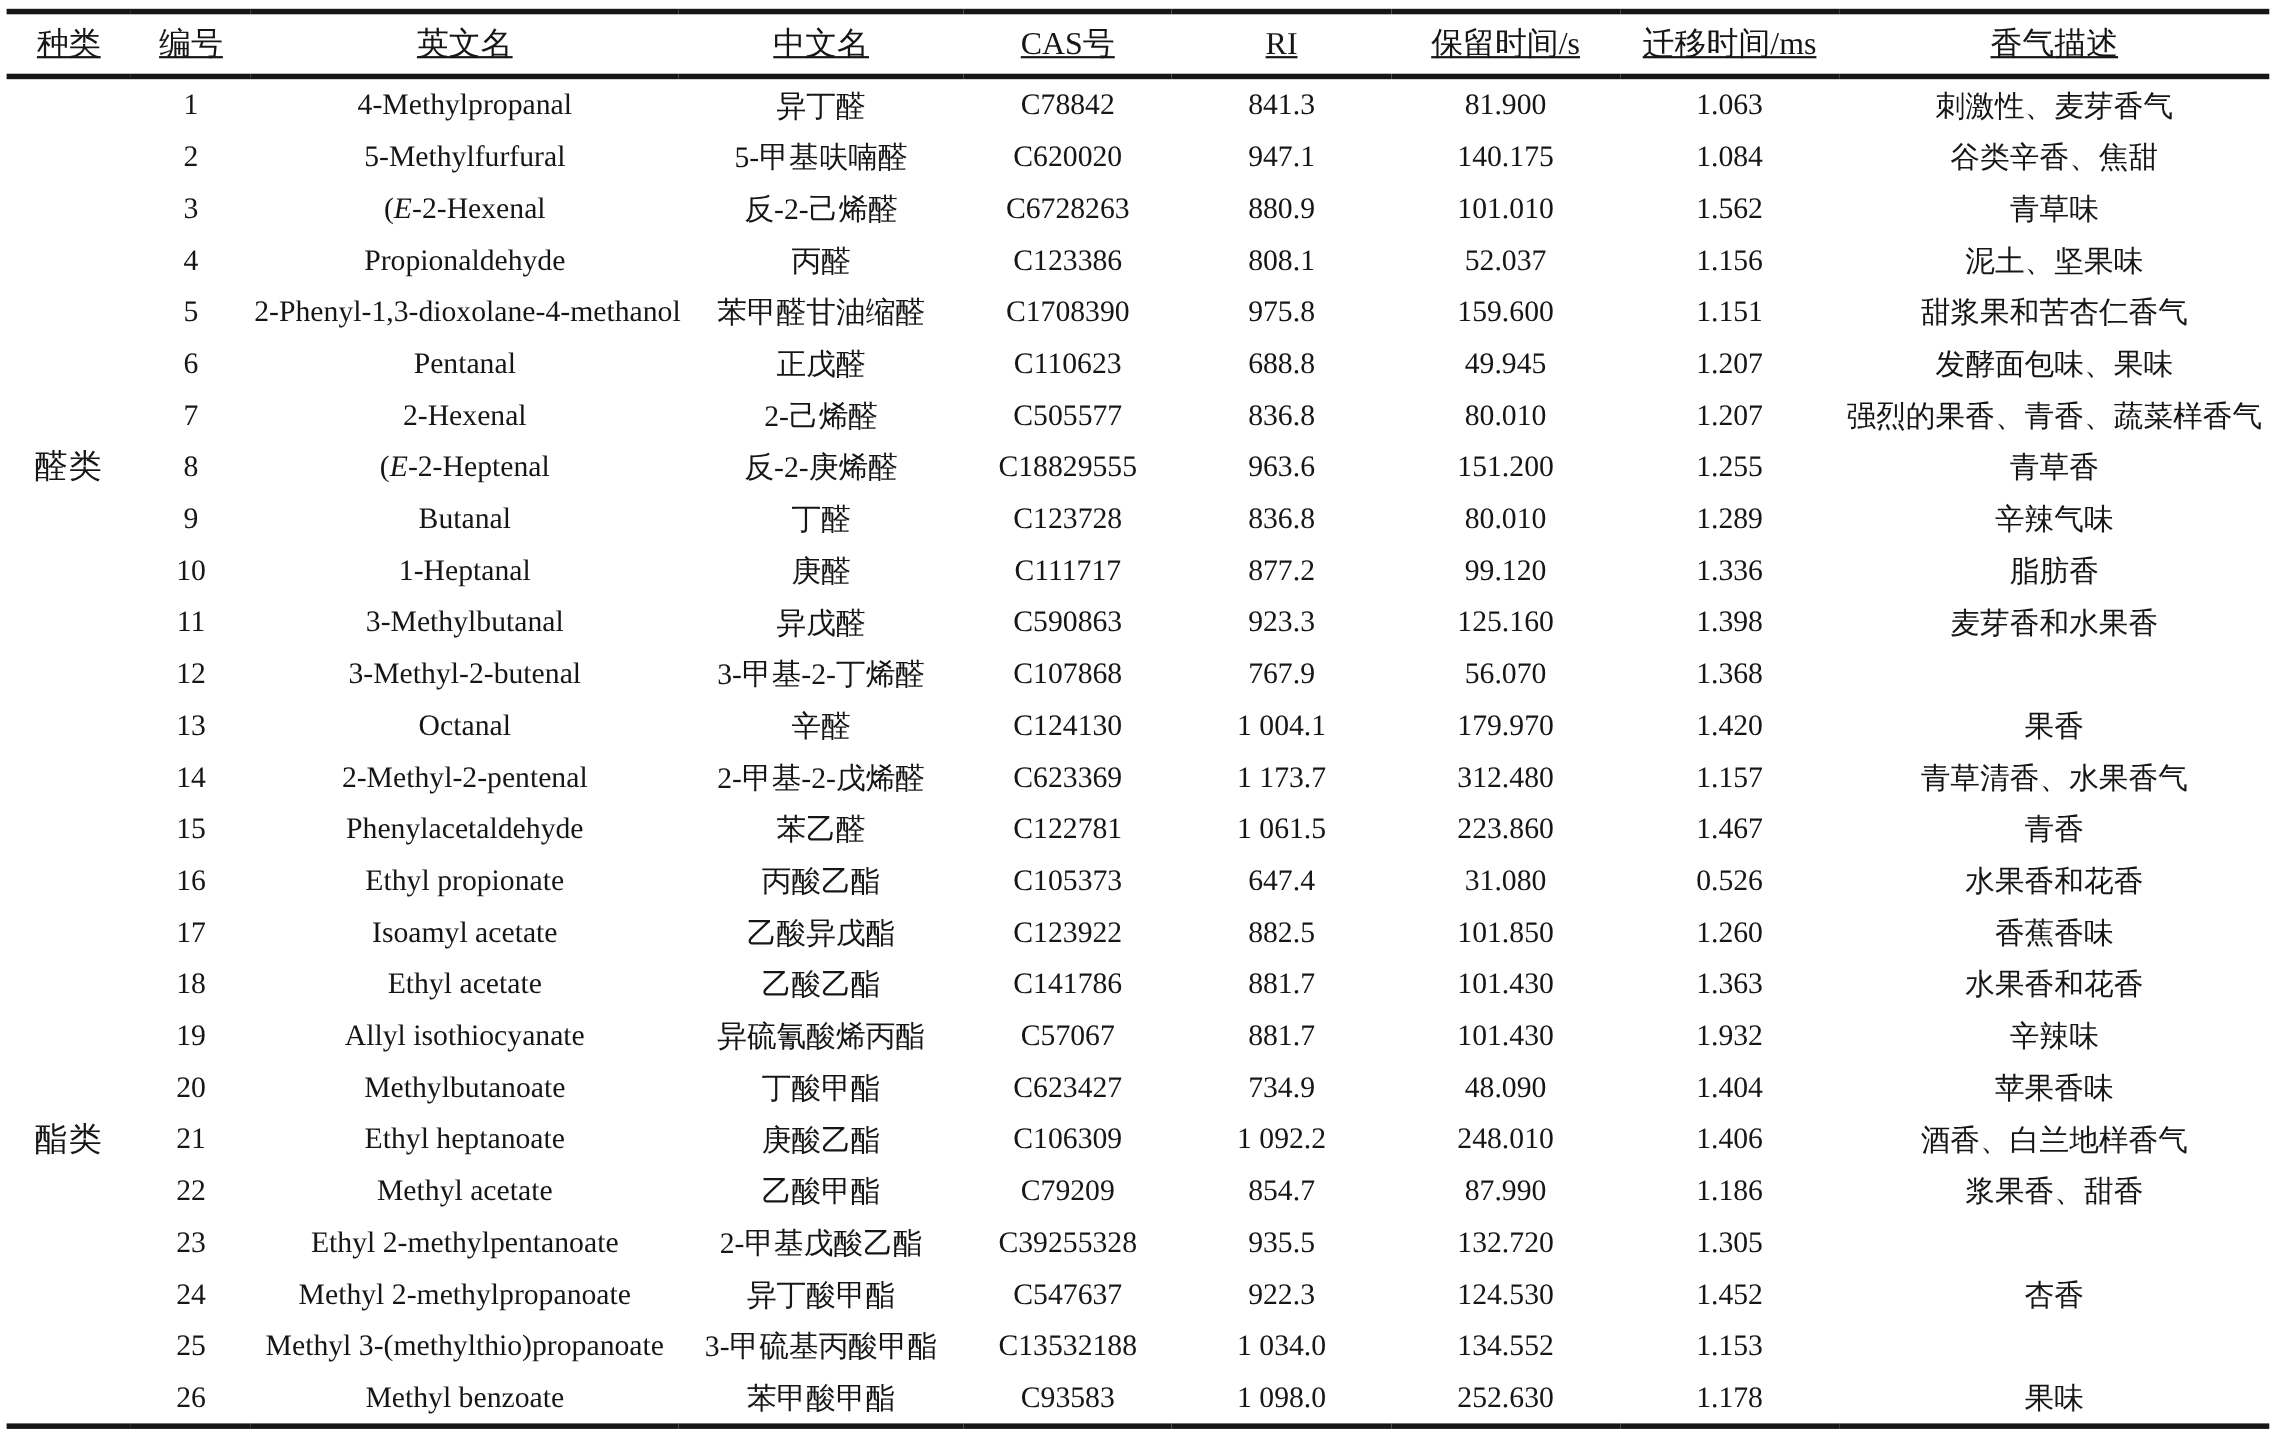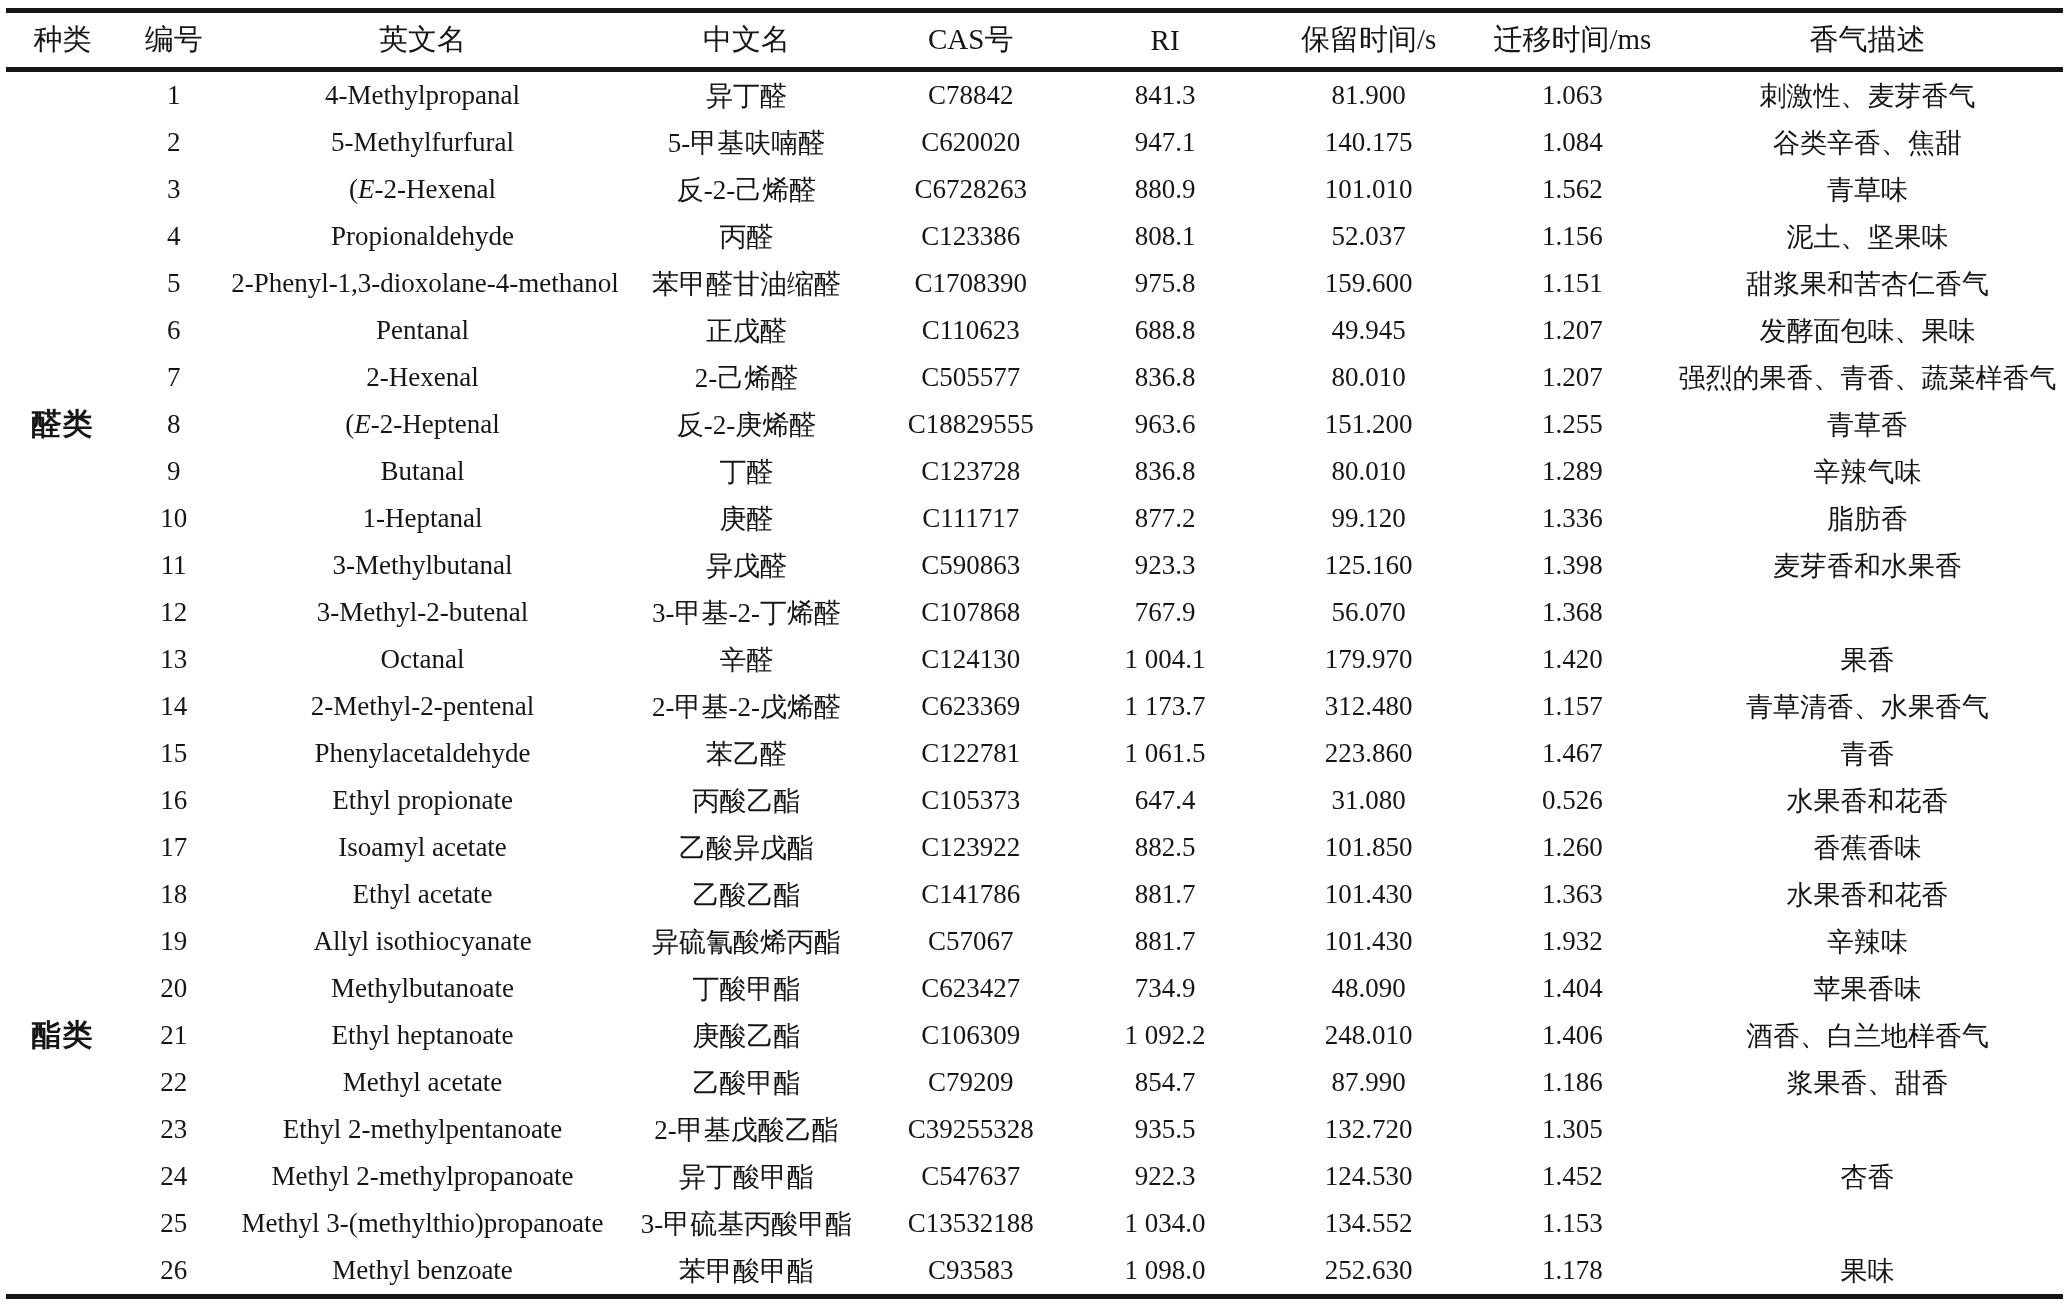--- a/index.html
+++ b/index.html
@@ -25,31 +25,32 @@
     border-bottom: 5px solid #161616;
   }
   thead th {
     font-weight: normal;
     font-size: 29px;
     height: 54px;
     border-bottom: 5px solid #161616;
     text-align: center;
     padding: 0;
     white-space: nowrap;
+    text-decoration: underline;
   }
   tbody td {
     font-size: 27px;
     height: 47px;
     text-align: center;
     vertical-align: middle;
     padding: 0 3px;
     white-space: nowrap;
   }
   tbody td.category-cell {
-    font-weight: bold;
+    font-weight: normal;
     font-size: 30px;
     letter-spacing: 1px;
   }
   tbody td.en-cell i {
     font-style: italic;
   }
 </style>
 </head>
 <body>
 

